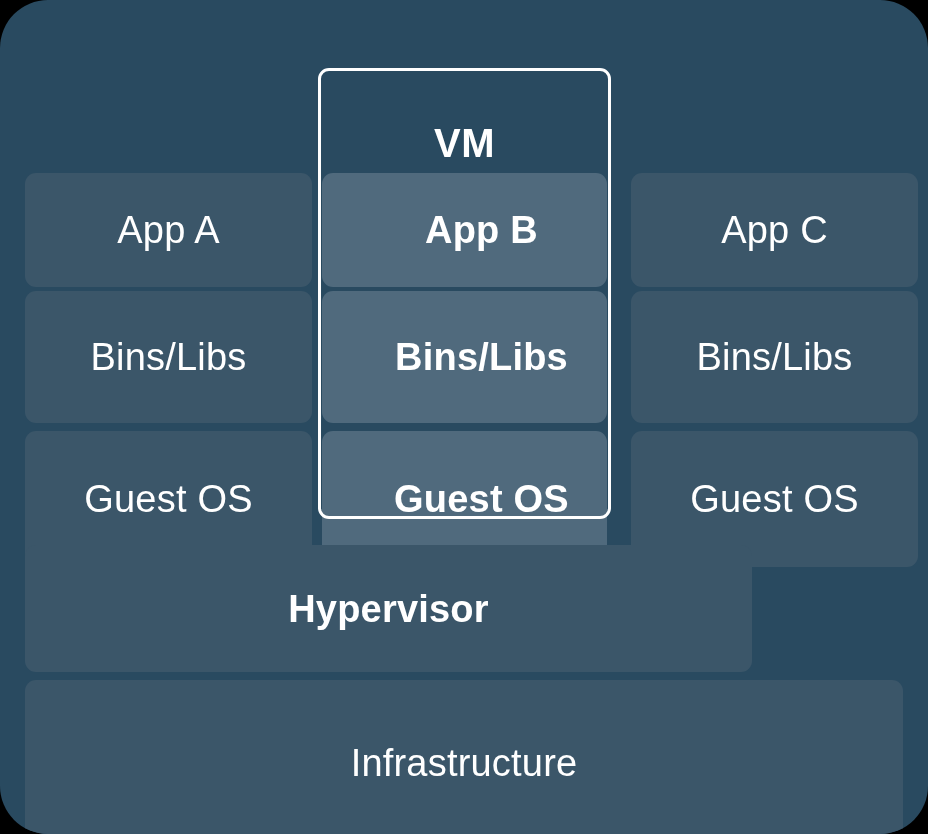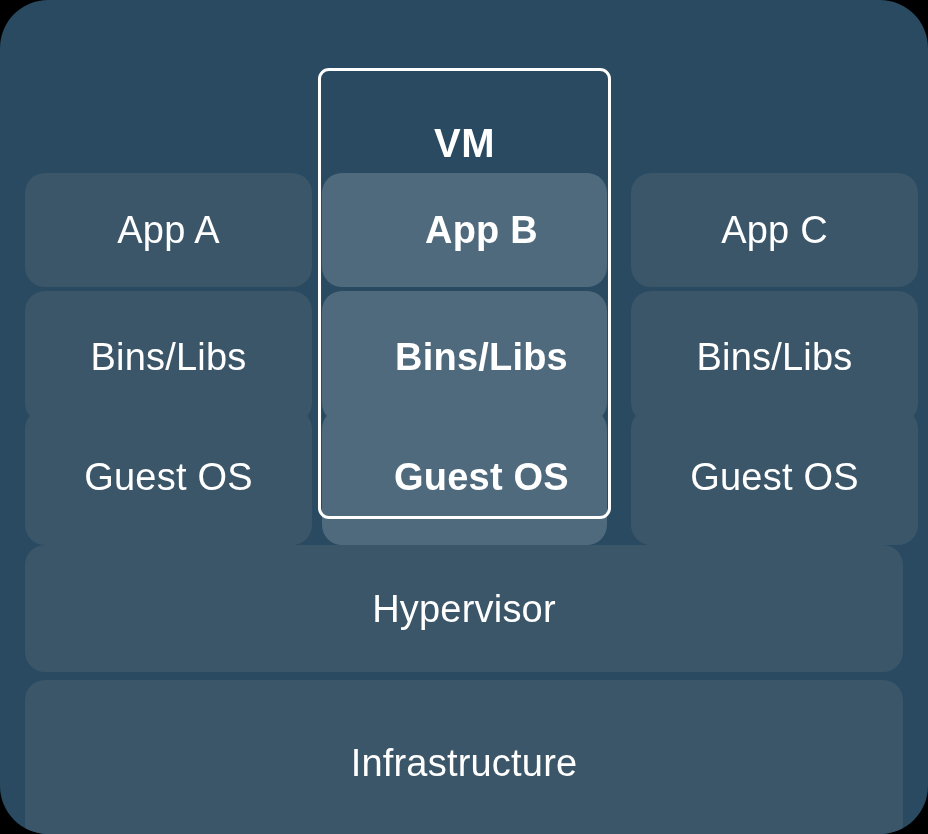--- a/index.html
+++ b/index.html
@@ -23,21 +23,21 @@
     background: #294a60;
     border-radius: 48px;
     box-sizing: border-box;
     overflow: hidden;
   }
 
   
   .box {
     position: absolute;
     box-sizing: border-box;
-    border-radius: 20px;
+    border-radius: 11px;
     background: #3b5669;
     display: flex;
     align-items: center;
     justify-content: center;
     color: #ffffff;
     font-size: 38px;
     font-weight: 400;
     letter-spacing: 0.2px;
     line-height: 1;
     white-space: nowrap;
@@ -83,24 +83,24 @@
 
   
   
   .col-left  { left: 25px;  width: 287px; }
   .col-mid   { left: 322px; width: 285px; }
   .col-right { left: 616px; width: 287px; margin-left: 15px; }
 
   
   .row-app   { top: 173px; height: 114px; }
   .row-bins  { top: 291px; height: 132px; }
-  .row-guest { top: 409px; height: 136px; }
+  .row-guest { top: 431px; height: 136px; }
 
   
-  .row-hyper { left: 25px; width: 878px; top: 545px; height: 127px; }
+  .row-hyper { left: 25px; width: 727px; top: 545px; height: 127px; font-weight: bold; }
   .row-infra { left: 25px; width: 878px; top: 680px; height: 165px; }
 </style>
 </head>
 <body>
 
 <div id="diagram-root">
 
   <div class="box col-left row-app">
     <span>App A</span>
   </div>

